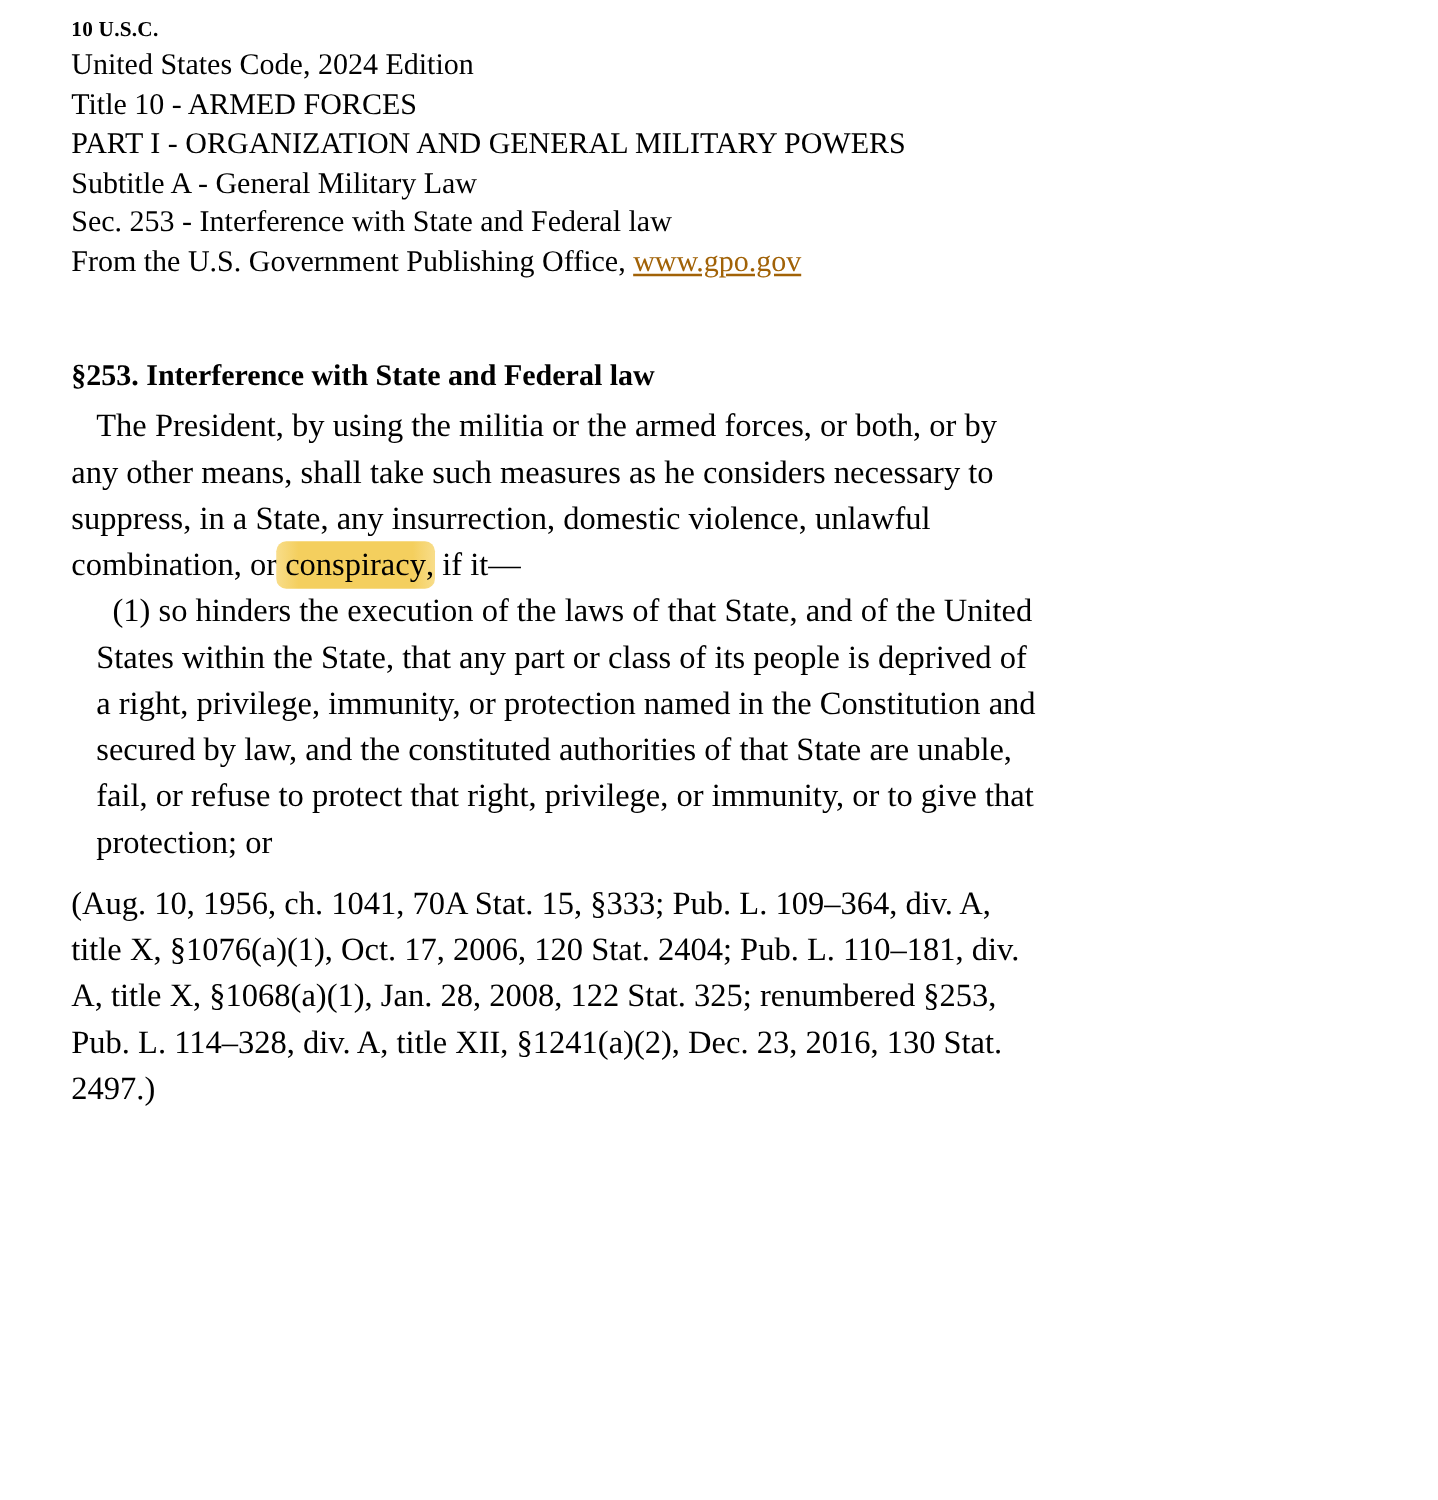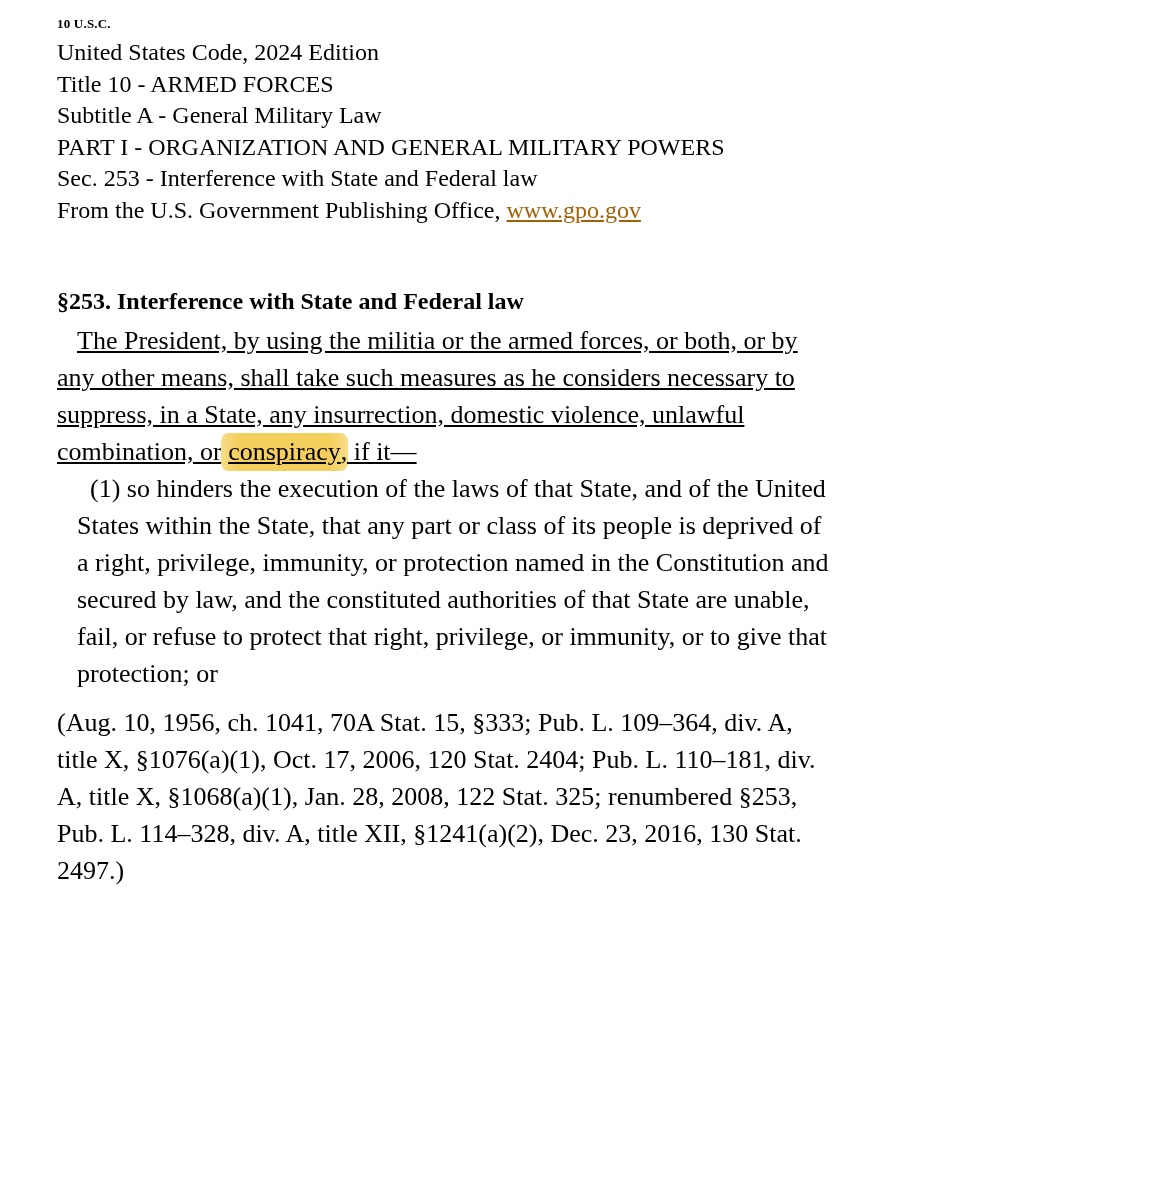--- a/index.html
+++ b/index.html
@@ -21,21 +21,21 @@
     height: 1200px;
     background: #ffffff;
   }
   .content {
     position: absolute;
     top: 10px;
     left: 57px;
     width: 775px;
   }
   .header-code {
-    font-size: 13px;
+    font-size: 17px;
     font-weight: bold;
     line-height: 27px;
     letter-spacing: 0.2px;
   }
   .header-line {
     font-size: 24px;
     line-height: 31.5px;
     white-space: nowrap;
   }
   .gpo-link {
@@ -50,21 +50,20 @@
     line-height: 26px;
   }
   .body-para {
     font-size: 26px;
     line-height: 37px;
     text-indent: 20px;
     margin: 0;
   }
   .intro-para {
     margin-top: 8px;
-    text-decoration: underline;
   }
   .clause {
     font-size: 26px;
     line-height: 37px;
     margin: 0 0 0 20px;
     text-indent: 13px;
   }
   .closing-para {
     margin-top: 18px;
   }
@@ -86,22 +85,22 @@
 </head>
 <body>
 
 <div class="page">
   <div class="content">
 
     <div class="header-code">10 U.S.C.</div>
 
     <div class="header-line">United States Code, 2024 Edition</div>
     <div class="header-line">Title 10 - ARMED FORCES</div>
+    <div class="header-line">PART I - ORGANIZATION AND GENERAL MILITARY POWERS</div>
     <div class="header-line">Subtitle A - General Military Law</div>
-    <div class="header-line">PART I - ORGANIZATION AND GENERAL MILITARY POWERS</div>
     <div class="header-line">Sec. 253 - Interference with State and Federal law</div>
 
     <div class="header-line">
       <span>From the U.S. Government Publishing Office, </span><a class="gpo-link">www.gpo.gov</a>
     </div>
 
     <div class="section-heading">§253. Interference with State and Federal law</div>
 
     <p class="body-para intro-para"><span>The President, by using the militia or the armed forces, or both, or by any other means, shall take such measures as he considers necessary to suppress, in a State, any insurrection, domestic violence, unlawful combination, or </span><span class="hl">conspiracy</span><span>, if it—</span></p>
 

